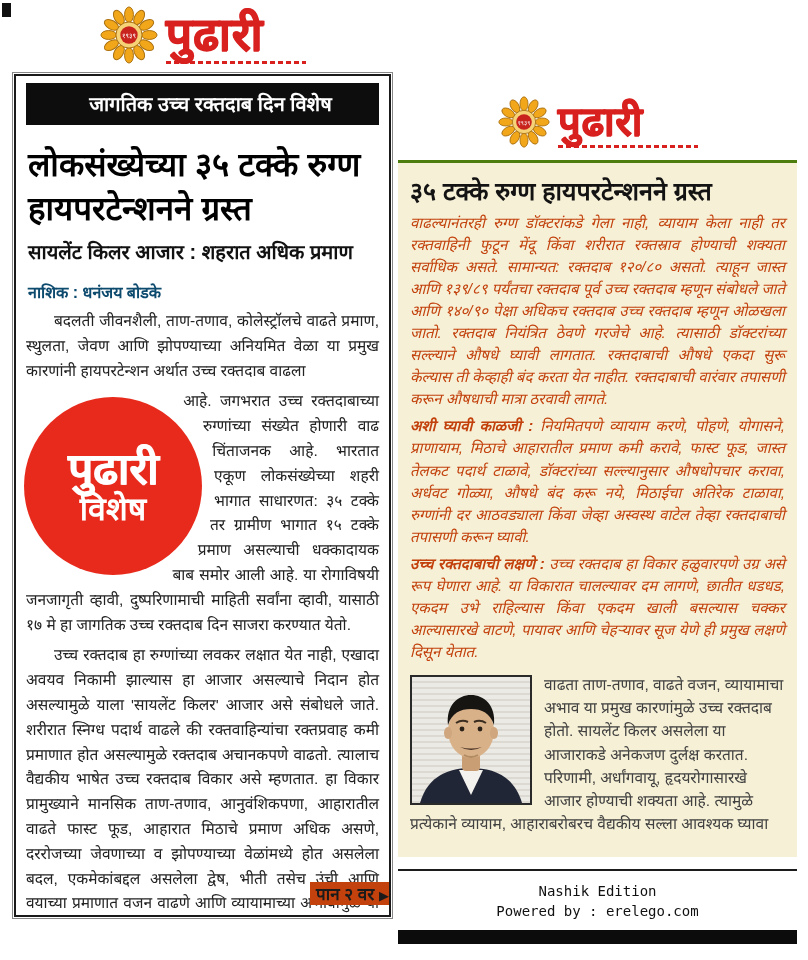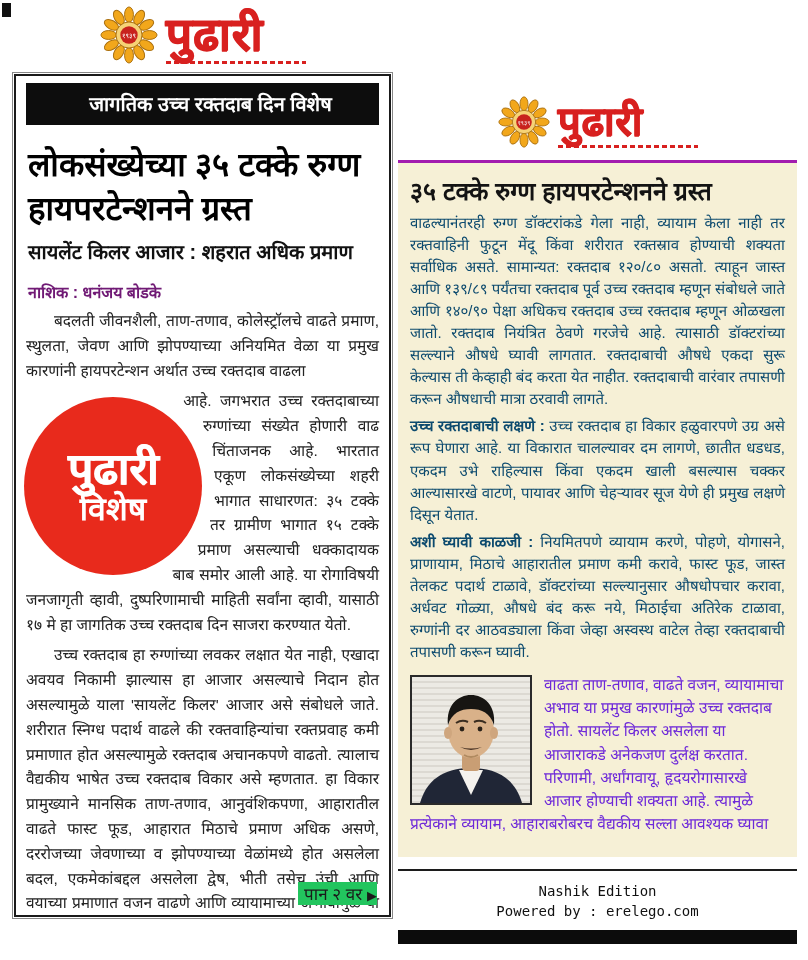--- a/index.html
+++ b/index.html
@@ -21,49 +21,49 @@
   .tagline-strip{margin-top:4px;height:3px;width:140px;align-self:flex-end;
     background:repeating-linear-gradient(90deg,#d8201f 0 5px,transparent 5px 8px);}
 
   .left-box{margin-top:6px;border:2px solid #1a1a1a;box-shadow:0 0 0 1px #ffffff,0 0 0 2px #888;
     height:824px;padding:7px 10px 8px 10px;position:relative;overflow:hidden;background:#fff;}
   .kicker-bar{background:#0d0d0d;color:#fff;text-align:center;font-weight:bold;
     font-size:20px;padding:7px 4px 8px 20px;}
   .headline-left{font-size:33px;line-height:1.32;font-weight:bold;color:#000000;
     margin:18px 2px 2px 2px;}
   .subheadline{font-size:20px;font-weight:bold;margin:8px 2px 16px 2px;color:#111;}
-  .byline{font-size:16px;font-weight:bold;margin:10px 2px 0 2px;color:#701a75;}
+  .byline{font-size:16px;font-weight:bold;margin:10px 2px 0 2px;color:#0c4a6e;}
   .body-copy{font-size:15.5px;line-height:1.6;text-align:justify;color:#222;}
   .body-copy p{margin:6px 0 0 0;}
   .indent{text-indent:28px;}
   .badge-circle{float:left;width:178px;height:178px;border-radius:50%;
     background:#e82a1c;shape-outside:circle(50%);margin:8px 12px 4px -2px;
     display:flex;flex-direction:column;align-items:center;justify-content:center;
     color:#fff;}
   .badge-circle .b1{font-size:44px;font-weight:bold;line-height:1.05;
     text-shadow:1px 0 0 #fff;}
   .badge-circle .b2{font-size:32px;font-weight:bold;line-height:1.1;}
-  .continuation{position:absolute;right:12px;bottom:10px;font-weight:normal;
-    font-size:17px;background:#22c55e;padding-left:6px;}
+  .continuation{position:absolute;right:0;bottom:10px;font-weight:bold;
+    font-size:17px;background:#c2410c;padding-left:6px;}
   .continuation .arrow{color:#1a1a1a;font-size:13px;}
 
   
   .right-col{position:absolute;left:398px;top:96px;width:399px;}
   .right-col .masthead{margin-bottom:8px;}
   .right-col .wordmark{font-size:40px;}
-  .cream-panel{border-top:3px solid #a21caf;background:#f6f0d6;
+  .cream-panel{border-top:3px solid #4d7c0f;background:#f6f0d6;
     padding:8px 12px 10px 12px;height:676px;overflow:hidden;}
   .headline-right{font-size:25px;font-weight:bold;color:#131313;margin:2px 0 4px 0;}
-  .right-copy{font-size:15px;line-height:1.47;text-align:justify;color:#0c4a6e;}
+  .right-copy{font-size:15px;line-height:1.47;text-align:justify;color:#c2410c;font-style:italic;}
   .right-copy p{margin:5px 0 0 0;}
   .lead-in{font-weight:bold;}
   .quote-block{margin-top:10px;overflow:hidden;}
   .photo{float:left;width:118px;height:126px;border:2px solid #2a2a2a;margin:2px 12px 2px 0;
     background:repeating-linear-gradient(180deg,#eceae4 0 4px,#dcd9d2 4px 6px);}
-  .quote-text{font-size:15.5px;line-height:1.5;text-align:left;color:#6d28d9;}
+  .quote-text{font-size:15.5px;line-height:1.5;text-align:left;color:#404040;}
   .signature{font-size:16px;font-weight:bold;text-align:right;margin-top:4px;color:#111;}
 
   .footer{margin-top:12px;border-top:2px solid #1c1c1c;padding-top:10px;
     font-family:"DejaVu Sans Mono",monospace;font-size:14px;line-height:1.45;
     text-align:center;color:#111;}
   .footer-bar{margin-top:8px;height:14px;background:#0c0c0c;width:100%;}
 </style>
 </head>
 <body>
 
@@ -153,24 +153,24 @@
       <span class="tagline-strip"></span>
     </span>
   </div>
 
   <div class="cream-panel">
     <div class="headline-right">३५ टक्के रुग्ण हायपरटेन्शनने ग्रस्त</div>
 
     <div class="right-copy">
       <p>वाढल्यानंतरही रुग्ण डॉक्टरांकडे गेला नाही,  व्यायाम केला नाही तर रक्तवाहिनी फुटून मेंदू किंवा शरीरात रक्तस्राव होण्याची शक्यता सर्वाधिक असते. सामान्यत: रक्तदाब १२०/८० असतो. त्याहून जास्त आणि १३९/८९ पर्यंतचा रक्तदाब पूर्व उच्च रक्तदाब म्हणून संबोधले जाते आणि १४०/९० पेक्षा अधिकच रक्तदाब उच्च रक्तदाब म्हणून ओळखला जातो. रक्तदाब नियंत्रित ठेवणे गरजेचे आहे. त्यासाठी डॉक्टरांच्या सल्ल्याने औषधे घ्यावी लागतात. रक्तदाबाची औषधे एकदा सुरू केल्यास ती केव्हाही बंद करता येत नाहीत. रक्तदाबाची वारंवार तपासणी करून औषधाची मात्रा ठरवावी लागते.</p>
       <p>
-        <span class="lead-in">उच्च रक्तदाबाची लक्षणे :</span><span> उच्च रक्तदाब हा विकार हळुवारपणे उग्र असे रूप घेणारा आहे. या विकारात चालल्यावर दम लागणे, छातीत धडधड, एकदम उभे राहिल्यास किंवा एकदम खाली बसल्यास चक्कर आल्यासारखे वाटणे, पायावर आणि चेहऱ्यावर सूज येणे ही प्रमुख लक्षणे दिसून येतात.</span>
+        <span class="lead-in">अशी घ्यावी काळजी :</span><span> नियमितपणे व्यायाम करणे, पोहणे, योगासने, प्राणायाम, मिठाचे आहारातील प्रमाण कमी करावे, फास्ट फूड, जास्त तेलकट पदार्थ टाळावे, डॉक्टरांच्या सल्ल्यानुसार औषधोपचार करावा, अर्धवट गोळ्या, औषधे बंद करू नये, मिठाईचा अतिरेक टाळावा, रुग्णांनी दर आठवड्याला किंवा जेव्हा अस्वस्थ वाटेल तेव्हा रक्तदाबाची तपासणी करून घ्यावी.</span>
       </p>
       <p>
-        <span class="lead-in">अशी घ्यावी काळजी :</span><span> नियमितपणे व्यायाम करणे, पोहणे, योगासने, प्राणायाम, मिठाचे आहारातील प्रमाण कमी करावे, फास्ट फूड, जास्त तेलकट पदार्थ टाळावे, डॉक्टरांच्या सल्ल्यानुसार औषधोपचार करावा, अर्धवट गोळ्या, औषधे बंद करू नये, मिठाईचा अतिरेक टाळावा, रुग्णांनी दर आठवड्याला किंवा जेव्हा अस्वस्थ वाटेल तेव्हा रक्तदाबाची तपासणी करून घ्यावी.</span>
+        <span class="lead-in">उच्च रक्तदाबाची लक्षणे :</span><span> उच्च रक्तदाब हा विकार हळुवारपणे उग्र असे रूप घेणारा आहे. या विकारात चालल्यावर दम लागणे, छातीत धडधड, एकदम उभे राहिल्यास किंवा एकदम खाली बसल्यास चक्कर आल्यासारखे वाटणे, पायावर आणि चेहऱ्यावर सूज येणे ही प्रमुख लक्षणे दिसून येतात.</span>
       </p>
     </div>
 
     <div class="quote-block">
       <span class="photo">
         <svg width="118" height="126" viewBox="0 0 118 126">
           <rect x="0" y="0" width="118" height="126" fill="none"></rect>
           <path d="M8,126 C16,98 38,91 59,91 C80,91 102,98 110,126 Z" fill="#202636"></path>
           <path d="M47,93 L59,118 L71,93 Z" fill="#f4f2ee"></path>
           <rect x="50" y="76" width="18" height="18" rx="4" fill="#c99e74"></rect>

